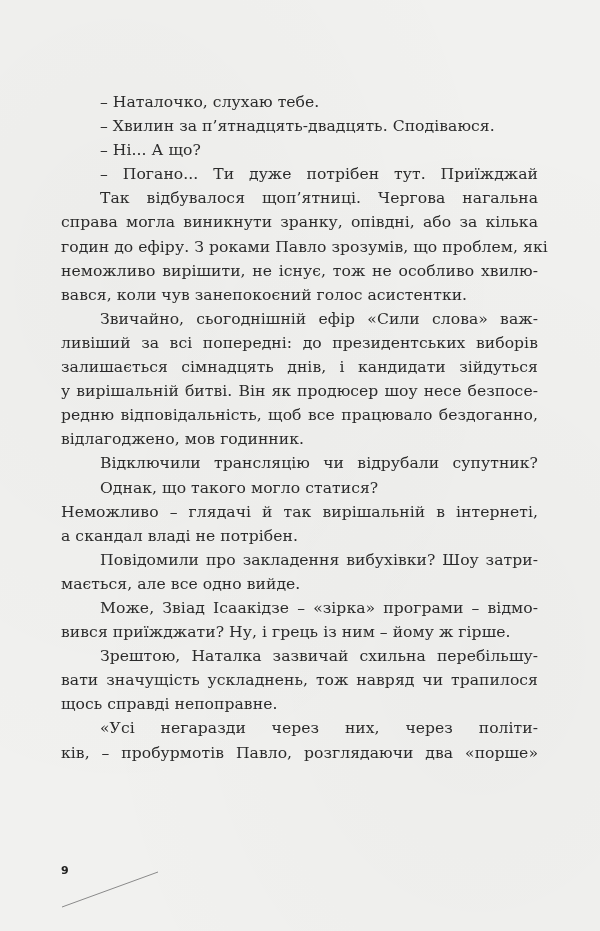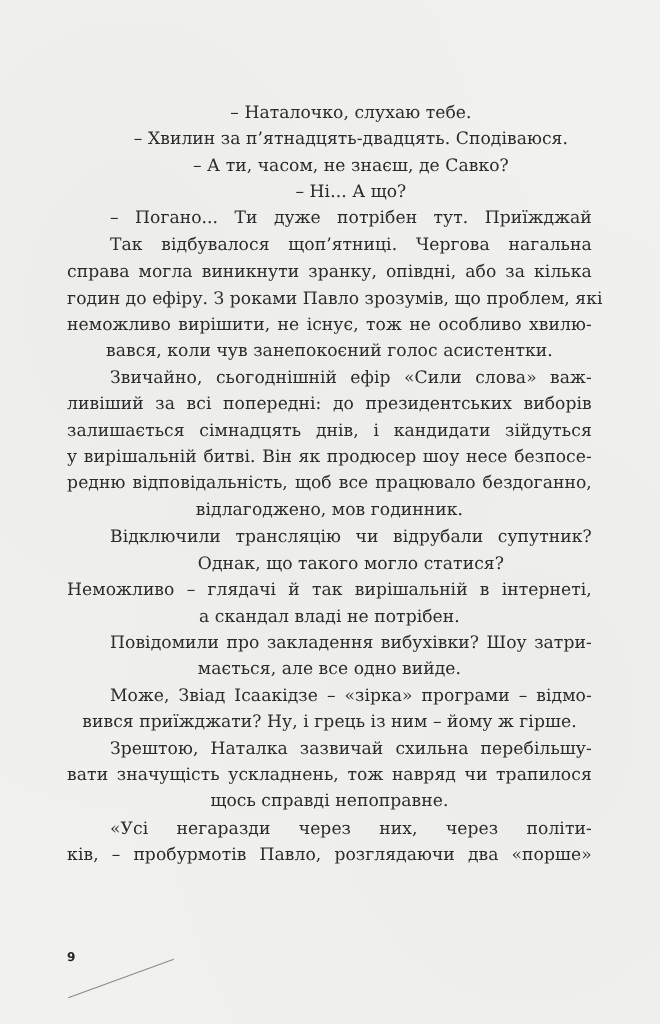--- a/index.html
+++ b/index.html
@@ -24,21 +24,20 @@
       top: 90px;
       width: 477px;
     }
     .line {
       display: block;
       height: 24.1px;
       line-height: 24.1px;
       font-size: 15.6px;
       white-space: nowrap;
       letter-spacing: 0.05px;
-      text-align: center;
     }
     .line.justify {
       text-align: justify;
       text-align-last: justify;
     }
     .line.indent {
       padding-left: 39px;
     }
     .page-number {
       position: absolute;
@@ -54,21 +53,20 @@
       left: 60px;
       top: 870px;
     }
   </style>
 </head>
 <body>
 
 <div class="page" id="page-body">
     <span class="line indent">– Наталочко, слухаю тебе.</span>
     <span class="line indent">– Хвилин за п’ятнадцять-двадцять. Сподіваюся.</span>
-    <span class="line indent">– А ти, часом, не знаєш, де Савко?</span>
     <span class="line indent">– Ні... А що?</span>
     <span class="line indent justify">– Погано... Ти дуже потрібен тут. Приїжджай</span>
     <span class="line indent justify">Так відбувалося щоп’ятниці. Чергова нагальна</span>
     <span class="line justify">справа могла виникнути зранку, опівдні, або за кілька</span>
     <span class="line justify">годин до ефіру. З роками Павло зрозумів, що проблем, які</span>
     <span class="line justify">неможливо вирішити, не існує, тож не особливо хвилю-</span>
     <span class="line">вався, коли чув занепокоєний голос асистентки.</span>
     <span class="line indent justify">Звичайно, сьогоднішній ефір «Сили слова» важ-</span>
     <span class="line justify">ливіший за всі попередні: до президентських виборів</span>
     <span class="line justify">залишається сімнадцять днів, і кандидати зійдуться</span>

